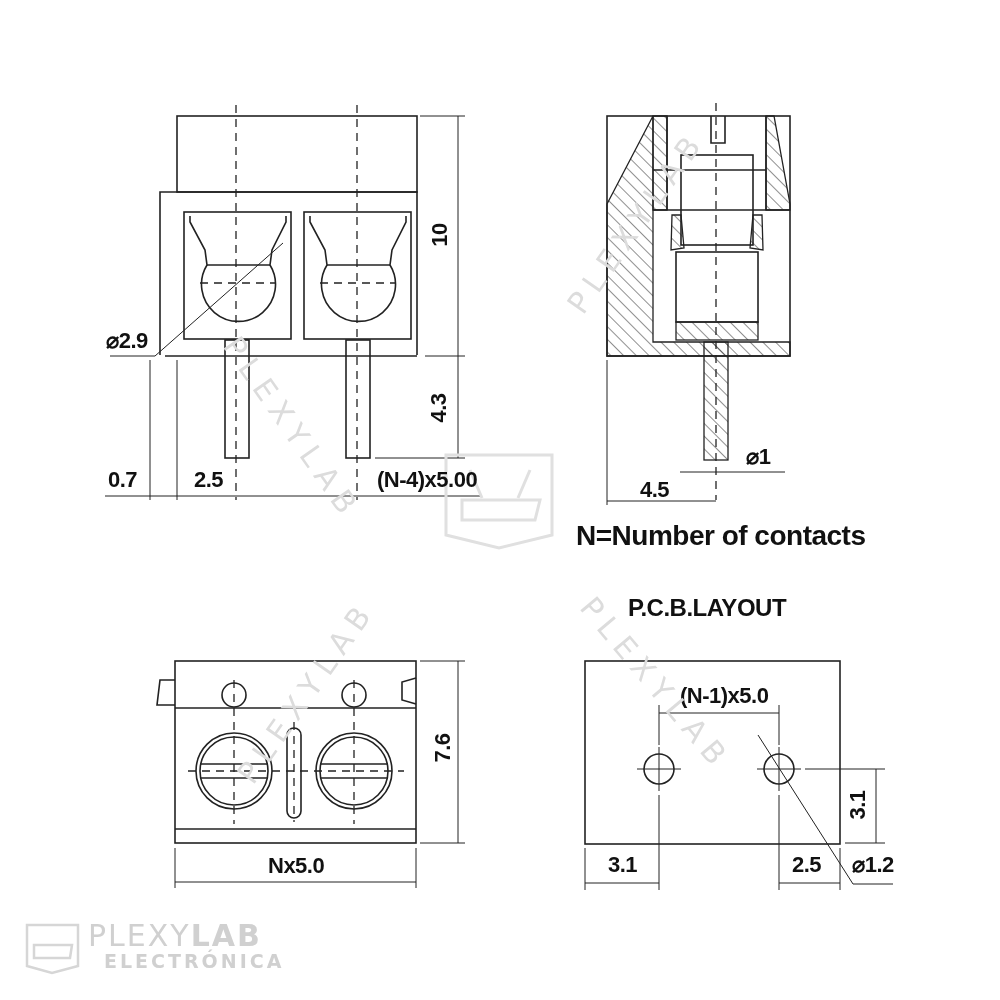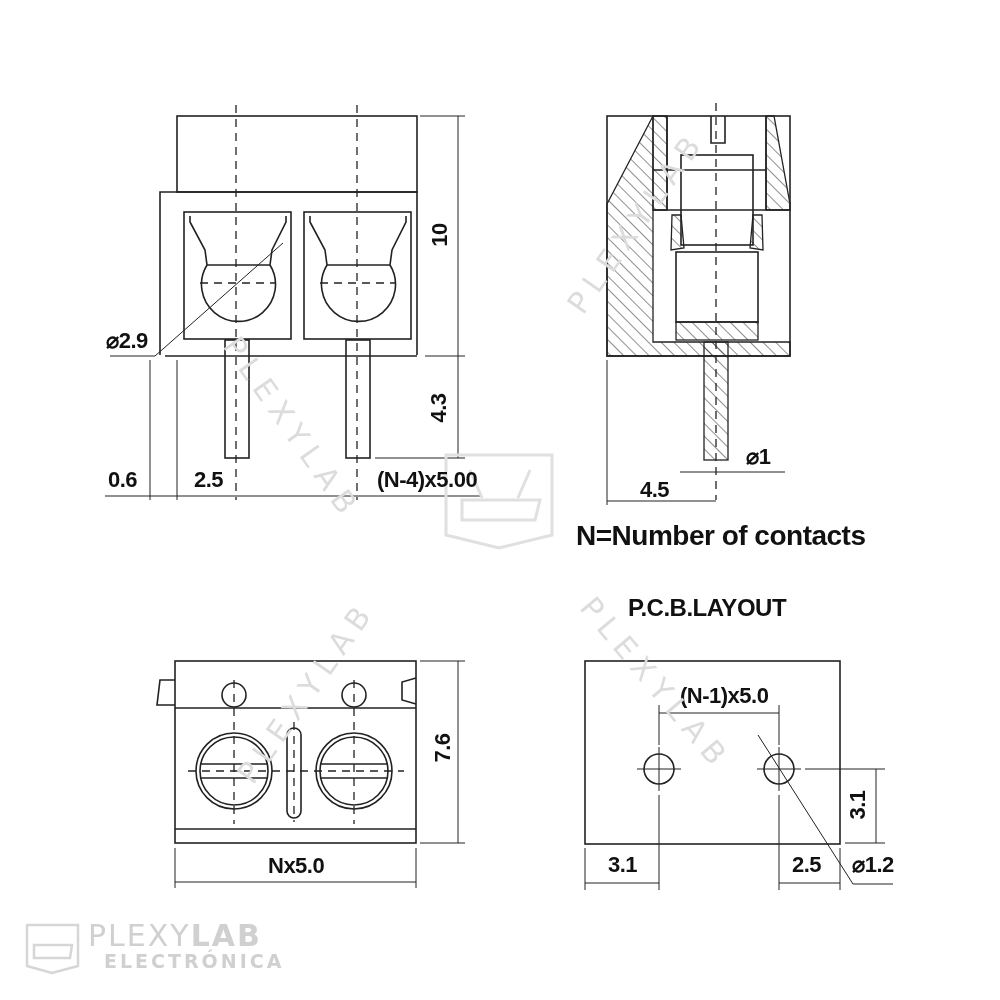--- a/index.html
+++ b/index.html
@@ -149,21 +149,21 @@
   </g>
   <g stroke="#d6d6d6" stroke-width="2.5" fill="none">
     <path d="M27,925 L78,925 L78,966 L52,973 L27,966 Z"></path>
     <path d="M34,945 L72,945 L70,958 L34,958 Z"></path>
   </g>
 </svg>
 
 <div class="lbl rot" style="left:428px;top:222px;">10</div>
 <div class="lbl rot" style="left:424px;top:395px;">4.3</div>
 <div class="lbl" style="left:106px;top:328px;">⌀2.9</div>
-<div class="lbl" style="left:108px;top:467px;">0.6</div>
+<div class="lbl" style="left:108px;top:467px;">0.7</div>
 <div class="lbl" style="left:194px;top:467px;">2.5</div>
 <div class="lbl" style="left:377px;top:467px;">(N-4)x5.00</div>
 
 <div class="lbl" style="left:746px;top:444px;">⌀1</div>
 <div class="lbl" style="left:640px;top:477px;">4.5</div>
 <div class="lbl" style="left:576px;top:520px;font-size:28px;">N=Number of contacts</div>
 
 <div class="lbl rot" style="left:428px;top:735px;">7.6</div>
 <div class="lbl" style="left:268px;top:853px;">Nx5.0</div>
 

